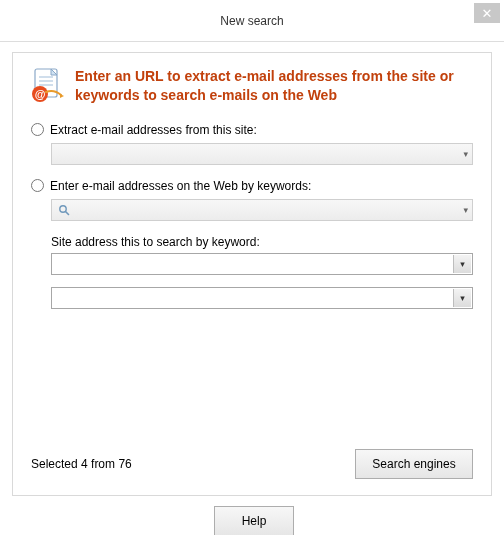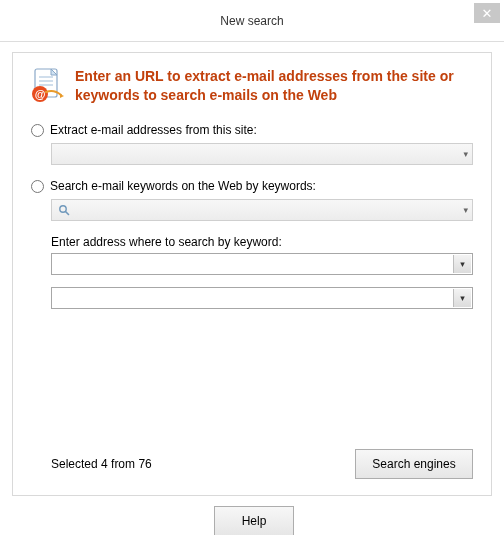--- a/index.html
+++ b/index.html
@@ -61,21 +61,21 @@
     flex-shrink: 0;
   }
   .header .heading {
     color: #c2410c;
     font-weight: bold;
     font-size: 14px;
     line-height: 1.35;
   }
   .opt-row {
     display: flex;
-    align-items: flex-end;
+    align-items: center;
     gap: 6px;
     margin-top: 7px;
   }
   .opt-row input[type=radio] {
     margin: 0;
     width: 13px;
     height: 13px;
   }
   .opt-row label {
     font-size: 12px;
@@ -138,21 +138,20 @@
     position: absolute;
     left: 18px; right: 18px;
     bottom: 16px;
     display: flex;
     align-items: center;
     justify-content: space-between;
   }
   .status {
     font-size: 12px;
     color: #000;
-    margin-left: 20px;
   }
   .btn {
     height: 30px;
     min-width: 90px;
     padding: 0 12px;
     border: 1px solid #adadad;
     background: linear-gradient(#f7f7f7,#e6e6e6);
     font-size: 12px;
     color: #000;
     display: inline-flex;
@@ -207,34 +206,34 @@
     <input type="radio" name="mode" style="">
     <label>Extract e-mail addresses from this site:</label>
   </div>
   <div class="combo disabled">
     <span></span>
     <span class="arrow">▾</span>
   </div>
 
   <div class="opt-row">
     <input type="radio" name="mode" style="">
-    <label>Search e-mail keywords on the Web by keywords:</label>
+    <label>Enter e-mail addresses on the Web by keywords:</label>
   </div>
   <div class="combo disabled">
     <span class="mag">
       <svg viewBox="0 0 12 12" width="12" height="12">
         <circle cx="5" cy="5" r="3.2" fill="none" stroke="#6f98bb" stroke-width="1.4"></circle>
         <line x1="7.5" y1="7.5" x2="10.5" y2="10.5" stroke="#6f98bb" stroke-width="1.6" stroke-linecap="round"></line>
       </svg>
     </span>
     <span></span>
     <span class="arrow">▾</span>
   </div>
 
-  <div class="sublabel">Enter address where to search by keyword:</div>
+  <div class="sublabel">Site address this to search by keyword:</div>
   <div class="select-enabled">
     <span style="padding-left:6px"></span>
     <div class="dd-btn">
       <span>▾</span>
     </div>
   </div>
   <div class="select-enabled">
     <span style="padding-left:6px"></span>
     <div class="dd-btn">
       <span>▾</span>

